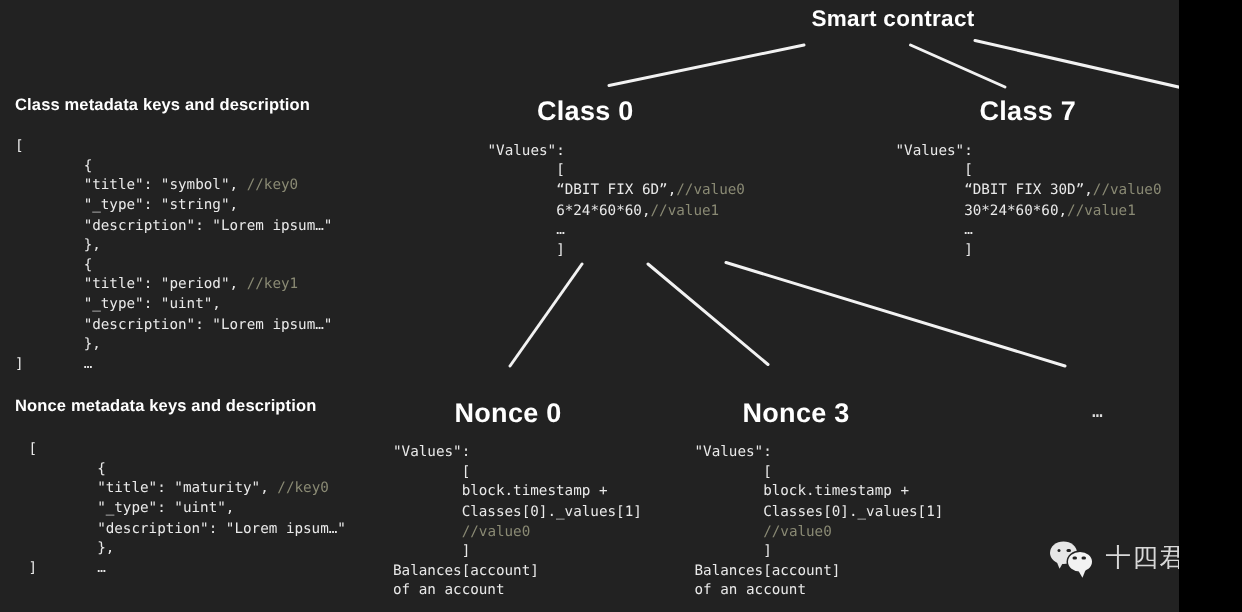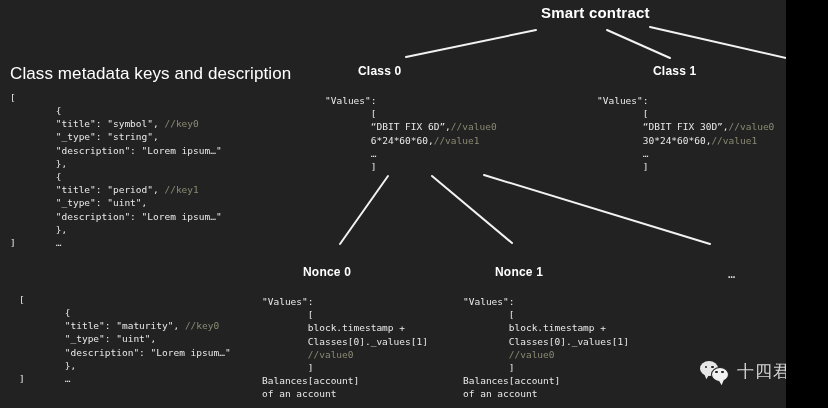--- a/index.html
+++ b/index.html
@@ -15,30 +15,30 @@
     overflow: hidden;
     font-family: "Liberation Sans", sans-serif;
     color: #ffffff;
   }
   .abs { position: absolute; }
 
   
   .node-title {
     font-family: "Liberation Sans", sans-serif;
     font-weight: bold;
-    font-size: 12px;
+    font-size: 18px;
     color: #ffffff;
     letter-spacing: 0.2px;
     white-space: nowrap;
   }
   .node-title.big { font-size: 15px; }
   .panel-title {
     font-family: "Liberation Sans", sans-serif;
-    font-weight: normal;
-    font-size: 17px;
+    font-weight: bold;
+    font-size: 11px;
     color: #ffffff;
     letter-spacing: 0.1px;
     white-space: nowrap;
   }
 
   
   .code {
     font-family: "DejaVu Sans Mono", "Liberation Mono", monospace;
     font-size: 9.5px;
     line-height: 13.2px;
@@ -135,41 +135,41 @@
   <div class="abs node-title big" style="left:541px; top:4px;">Smart contract</div>
 
   <div class="abs node-title" style="left:358px; top:64px;">Class 0</div>
   <div class="abs code" style="left:325px; top:94px;">"Values":
         [
         “DBIT FIX 6D”,<span class="cm">//value0</span>
         6*24*60*60,<span class="cm">//value1</span>
         …
         ]</div>
 
-  <div class="abs node-title" style="left:653px; top:64px;">Class 1</div>
+  <div class="abs node-title" style="left:653px; top:64px;">Class 7</div>
   <div class="abs code" style="left:597px; top:94px;">"Values":
         [
         “DBIT FIX 30D”,<span class="cm">//value0</span>
         30*24*60*60,<span class="cm">//value1</span>
         …
         ]</div>
 
   <div class="abs ellipsis" style="left:807px; top:66px;">…</div>
 
   <div class="abs node-title" style="left:303px; top:265px;text-align:right;">Nonce 0</div>
   <div class="abs code" style="left:262px; top:295px;">"Values":
         [
         block.timestamp +
         Classes[0]._values[1]
         <span class="cm">//value0</span>
         ]
 Balances[account]
 of an account</div>
 
-  <div class="abs node-title" style="left:495px; top:265px;">Nonce 1</div>
+  <div class="abs node-title" style="left:495px; top:265px;">Nonce 3</div>
   <div class="abs code" style="left:463px; top:295px;">"Values":
         [
         block.timestamp +
         Classes[0]._values[1]
         <span class="cm">//value0</span>
         ]
 Balances[account]
 of an account</div>
 
   <div class="abs ellipsis" style="left:728px; top:268px;">…</div>
@@ -182,20 +182,21 @@
         "description": "Lorem ipsum…"
         },
         {
         "title": "period", <span class="cm">//key1</span>
         "_type": "uint",
         "description": "Lorem ipsum…"
         },
         …</div>
   <div class="abs code" style="left:10px; top:236px;">]</div>
 
+  <div class="abs panel-title" style="left:10px; top:265px;">Nonce metadata keys and description</div>
   <div class="abs code" style="left:19px; top:293px;">[</div>
   <div class="abs code" style="left:19px; top:306px;">        {
         "title": "maturity", <span class="cm">//key0</span>
         "_type": "uint",
         "description": "Lorem ipsum…"
         },
         …</div>
   <div class="abs code" style="left:19px; top:372px;">]</div>
 
   <div class="abs watermark" style="left:700px; top:360px;">

